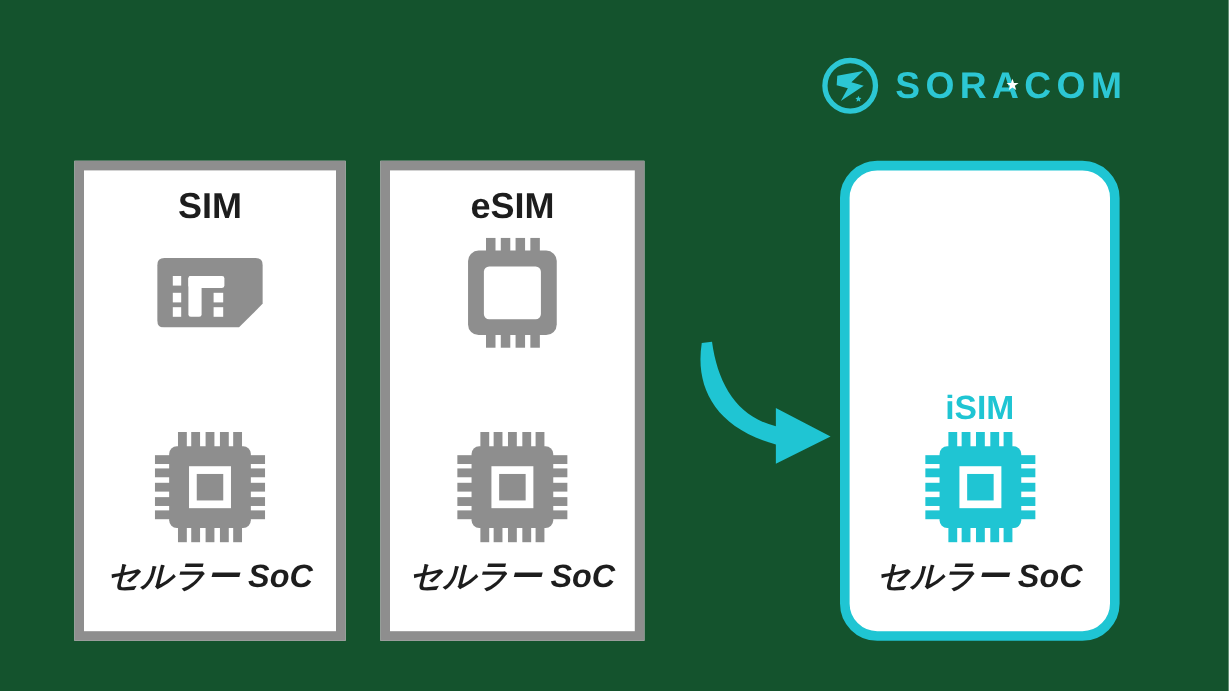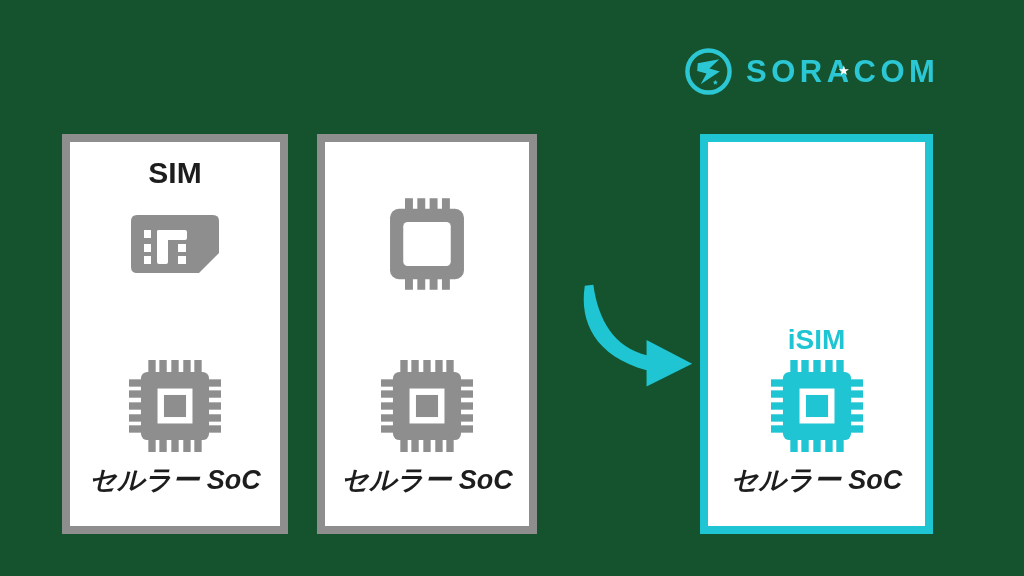--- a/index.html
+++ b/index.html
@@ -32,21 +32,21 @@
 
   
   .panel {
     position: absolute; top: 134px; height: 400px;
     box-sizing: border-box; background: #ffffff; padding-left: 28px;
   }
   .panel.gray { border: 8px solid #8e8e8e; }
   .panel.cyan { border: 8px solid #1fc5d3; }
   .panel-sim  { left: 62px;  width: 226px; }
   .panel-esim { left: 317px; width: 220px; }
-  .panel-isim { left: 700px; width: 233px; }
+  .panel-isim { left: 700px; width: 233px; border-radius: 31px; }
 
   .p-title {
     position: absolute; top: 14px; left: 0; width: 100%;
     text-align: center; font-weight: bold; font-size: 30px;
     color: #1d1d1d; white-space: nowrap;
   }
   .p-title.isim { top: 182px; font-size: 28px; color: #1fc5d3; }
 
   .p-icon { position: absolute; left: 50%; transform: translateX(-50%); }
   .p-icon svg { display: block; }
@@ -134,20 +134,21 @@
     </div>
     <div class="p-icon chip-pos">
       <svg width="92" height="92" viewBox="0 0 100 100" class="gray-fill">
           <use href="#soc-chip"></use>
         </svg>
     </div>
     <div class="p-label">セルラー SoC</div>
   </div>
 
   <div class="panel gray panel-esim">
+    <div class="p-title">eSIM</div>
     <div class="p-icon esim-pos">
       <svg width="88" height="92" viewBox="0 0 100 104" class="gray-fill">
         <rect x="25" y="0" width="9" height="20" fill="currentColor"></rect>
         <rect x="39" y="0" width="9" height="20" fill="currentColor"></rect>
         <rect x="53" y="0" width="9" height="20" fill="currentColor"></rect>
         <rect x="67" y="0" width="9" height="20" fill="currentColor"></rect>
         <rect x="25" y="84" width="9" height="20" fill="currentColor"></rect>
         <rect x="39" y="84" width="9" height="20" fill="currentColor"></rect>
         <rect x="53" y="84" width="9" height="20" fill="currentColor"></rect>
         <rect x="67" y="84" width="9" height="20" fill="currentColor"></rect>

